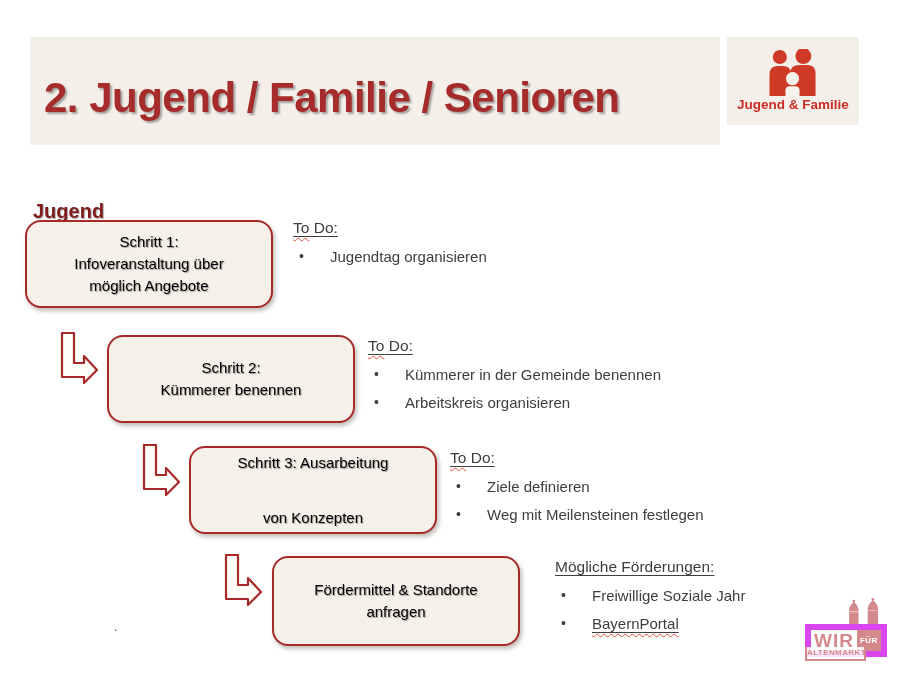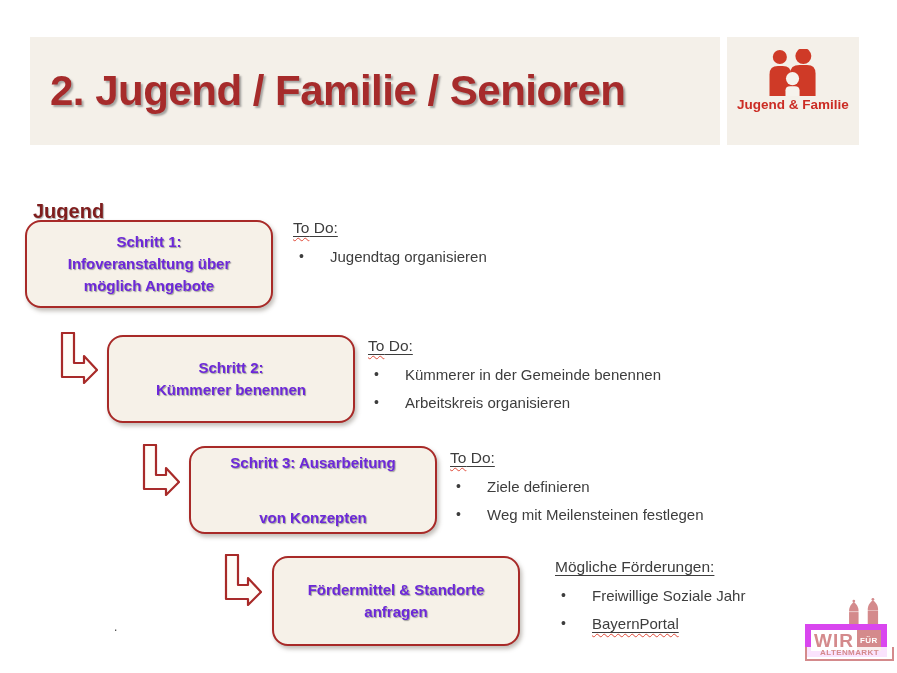--- a/index.html
+++ b/index.html
@@ -5,42 +5,43 @@
   * { margin:0; padding:0; box-sizing:border-box; }
   html,body { background:#ffffff; }
   body { font-family:"Liberation Sans", sans-serif; color:#3d3d3d; }
 
   .slide { position:relative; width:897px; height:673px; background:#ffffff; overflow:hidden; }
 
   
   .band { position:absolute; left:30px; top:37px; width:690px; height:108px; background:#f4f0e9; }
   .band h1 {
     font-size:42px; font-weight:bold; color:#a62b2b; letter-spacing:-0.5px;
-    line-height:108px; padding-left:20px; white-space:nowrap;
+    line-height:108px; padding-left:14px; white-space:nowrap;
     text-shadow:2px 2px 2px rgba(110,110,110,0.6);
+    margin-top:7px;
   }
-  .logo-box { position:absolute; left:727px; top:37px; width:132px; height:108px; background:#f4f0e9; text-align:center; }
+  .logo-box { position:absolute; left:727px; top:37px; width:132px; height:88px; background:#f4f0e9; text-align:center; }
   .logo-box svg { display:block; margin:12px auto 0; }
   .logo-label { font-size:13.5px; font-weight:bold; color:#cb2c24; margin-top:1px; }
 
   
   .section-heading {
     position:absolute; left:33px; top:160px; font-size:20px; font-weight:bold; color:#7f1d1d;
     text-shadow:1px 1px 1px rgba(150,150,150,0.8);
     margin-top:40px;
   }
 
   
   .step {
     position:absolute; width:248px; height:88px; border:2.5px solid #a82a28; border-radius:16px;
     background:#f6f1e8; box-shadow:2px 3px 4px rgba(120,110,100,0.45);
     display:flex; flex-direction:column; justify-content:center; text-align:center;
   }
   .step span {
-    display:block; font-size:15px; font-weight:bold; color:#6d28d9; line-height:1.45;
+    display:block; font-size:15px; font-weight:normal; color:#000000; line-height:1.45;
     text-shadow:1px 1px 1px rgba(130,130,130,0.75);
   }
   .step-1 { left:25px;  top:220px; }
   .step-2 { left:107px; top:335px; }
   .step-3 { left:189px; top:446px;gap:33px; }
   .step-4 { left:272px; top:556px; height:90px; }
 
   
   .elbow { position:absolute; width:40px; height:52px; }
   .elbow-1 { left:58px;  top:332px; }
@@ -65,21 +66,21 @@
   .todo ul { list-style:none; }
   .todo li { position:relative; padding-left:37px; margin-bottom:8px; font-size:15px; line-height:20px; color:#3d3d3d; }
   .todo li::before { content:"\2022"; position:absolute; left:6px; top:-1px; font-size:14px; color:#3d3d3d; }
 
   
   .wir-logo { position:absolute; left:805px; top:598px; width:78px; height:64px; }
   .wir-towers { position:absolute; top:0; right:1px; }
   .wir-row { position:absolute; top:26px; left:0; display:flex; align-items:stretch; border:6px solid #d946ef; background:rgba(255,255,255,0.85); }
   .wir-word { font-size:19px; font-weight:bold; color:#d48a8c; letter-spacing:1px; line-height:21px; padding:0 3px; }
   .wir-fuer { background:#d48a8c; color:#ffffff; font-size:8px; font-weight:bold; display:flex; align-items:center; padding:0 3px; letter-spacing:0.5px; }
-  .wir-alt { position:absolute; top:49px; left:0; width:89px; border:2px solid #d48a8c; border-top:none; font-size:8px; font-weight:bold; color:#d48a8c; text-align:center; letter-spacing:0.4px; line-height:10px; padding:1px 0; background:rgba(255,255,255,0.85); }
+  .wir-alt { position:absolute; top:49px; left:0; width:61px; border:2px solid #d48a8c; border-top:none; font-size:8px; font-weight:bold; color:#d48a8c; text-align:center; letter-spacing:0.4px; line-height:10px; padding:1px 0; background:rgba(255,255,255,0.85); }
 
   .stray { position:absolute; left:114px; top:620px; font-size:12px; color:#454545; }
 </style>
 </head>
 <body>
 
 <div class="slide">
 
   <header class="band">
     <h1>2. Jugend / Familie / Senioren</h1>

